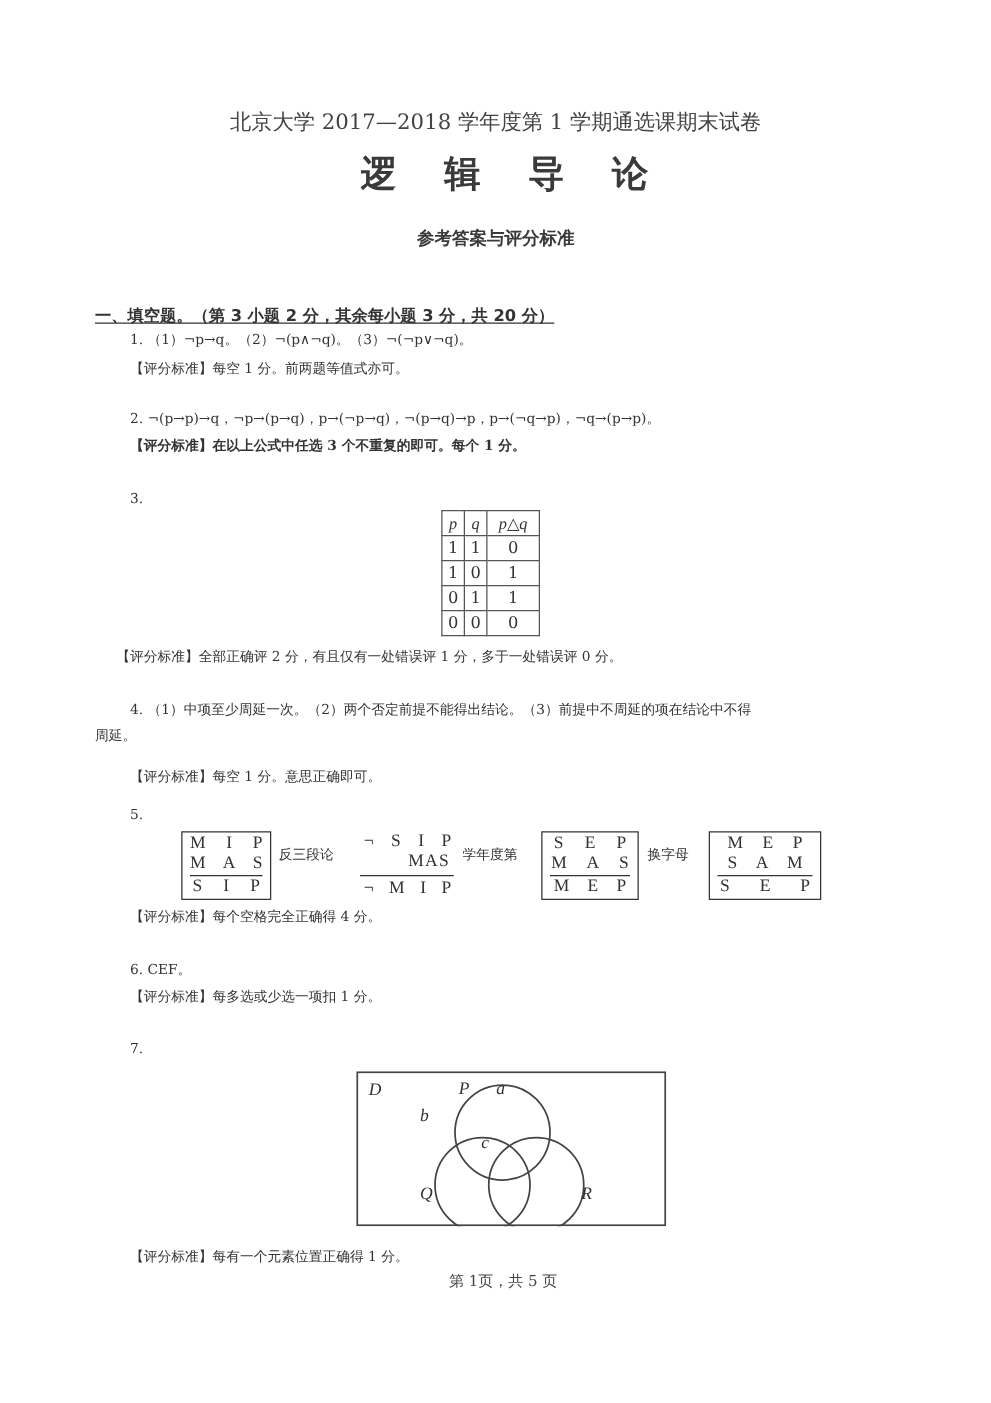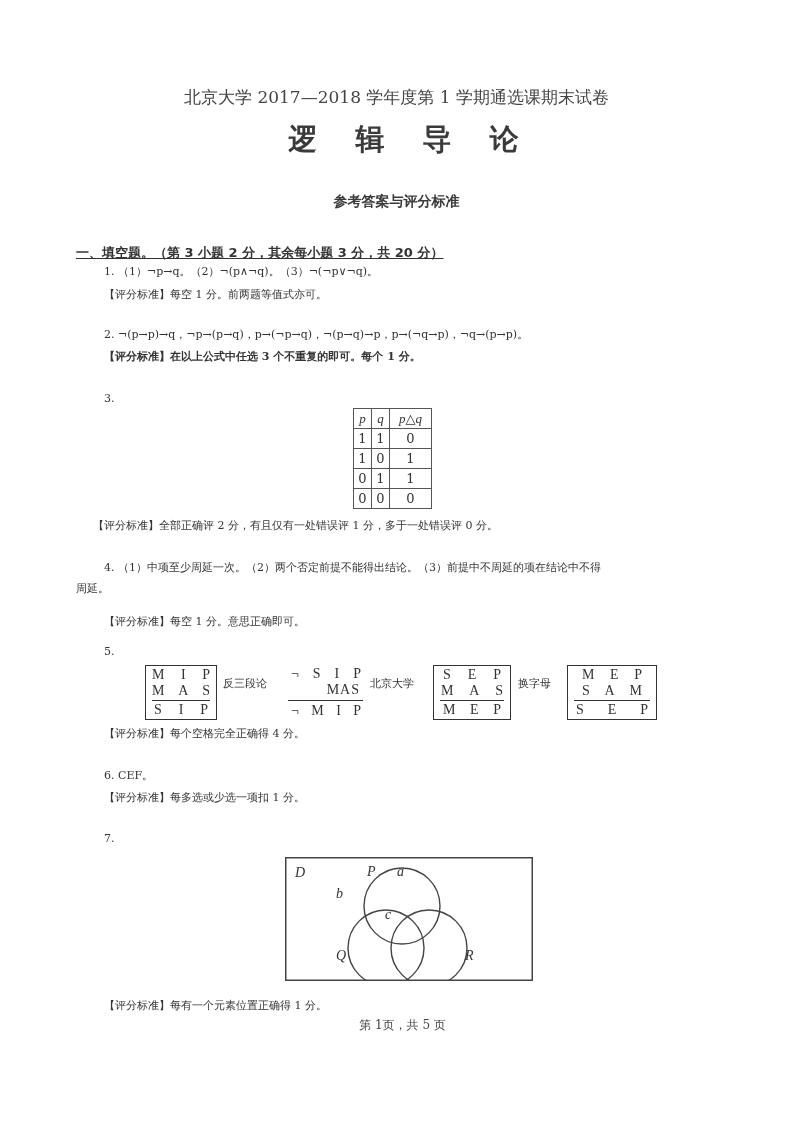--- a/index.html
+++ b/index.html
@@ -7,21 +7,21 @@
       width: 793px; height: 1122px; position: relative; overflow: hidden;
       font-family: "DejaVu Serif", "Liberation Serif", serif;
       color: #333333;
     }
     .abs { position: absolute; white-space: nowrap; }
     .t13 { font-size: 11px; line-height: 18px; }
     .math { font-family: "Liberation Serif", "DejaVu Serif", serif; font-style: italic; }
     .hdr { left: 0; width: 793px; text-align: center; }
     #exam-header { top: 86px; font-size: 17px; color: #444; }
     #course-title { top: 120px; font-size: 29px; letter-spacing: 14px; font-weight: bold; font-family: "DejaVu Sans", sans-serif; color: #3a3a3a; padding-left: 14px; }
-    #subtitle { top: 182px; font-size: 14px; font-weight: bold; font-family: "DejaVu Sans", sans-serif; color: #3a3a3a; margin-top: 11px; }
+    #subtitle { top: 182px; font-size: 14px; font-weight: bold; font-family: "DejaVu Sans", sans-serif; color: #3a3a3a; }
     #section-heading { left: 76px; top: 244px; font-size: 13px; font-weight: bold; font-family: "DejaVu Sans", sans-serif; color: #333; text-decoration: underline; }
 
     table.truth { border-collapse: collapse; position: absolute; left: 353px; top: 408px; font-size: 13px; }
     table.truth td { border: 1px solid #555; text-align: center; height: 19px; padding: 0; }
     table.truth td.c1 { width: 17px; }
     table.truth td.c2 { width: 17px; }
     table.truth td.c3 { width: 41px; }
 
     .syl { position: absolute; border: 1.3px solid #333; font-size: 14px; font-family: "Liberation Serif", serif; color: #333; }
     .syl .row { position: absolute; left: 0; width: 100%; display: flex; justify-content: space-between; box-sizing: border-box; padding: 0 6px; }
@@ -112,21 +112,21 @@
     </div>
   <div style="position:absolute; right:3px; top:16px; letter-spacing:1px;">MAS</div>
   <div style="position:absolute; left:0; width:75px; top:34px; height:1px; background:#333;"></div>
   <div style="position:absolute; left:3px; top:37px; width:70px; display:flex; justify-content:space-between;">
       <span>¬</span>
       <span>M</span>
       <span>I</span>
       <span>P</span>
     </div>
 </div>
-<div class="abs t13" style="left:370px; top:675px;">北京大学</div>
+<div class="abs t13" style="left:370px; top:675px;">学年度第</div>
 
 <div class="syl" style="left:433px; top:665px; width:76px; height:53px;">
   <div class="row" style="top:1px; padding:0 9px;">
       <span>S</span>
       <span>E</span>
       <span>P</span>
     </div>
   <div class="row" style="top:17px; padding:0 7px;">
       <span>M</span>
       <span>A</span>

